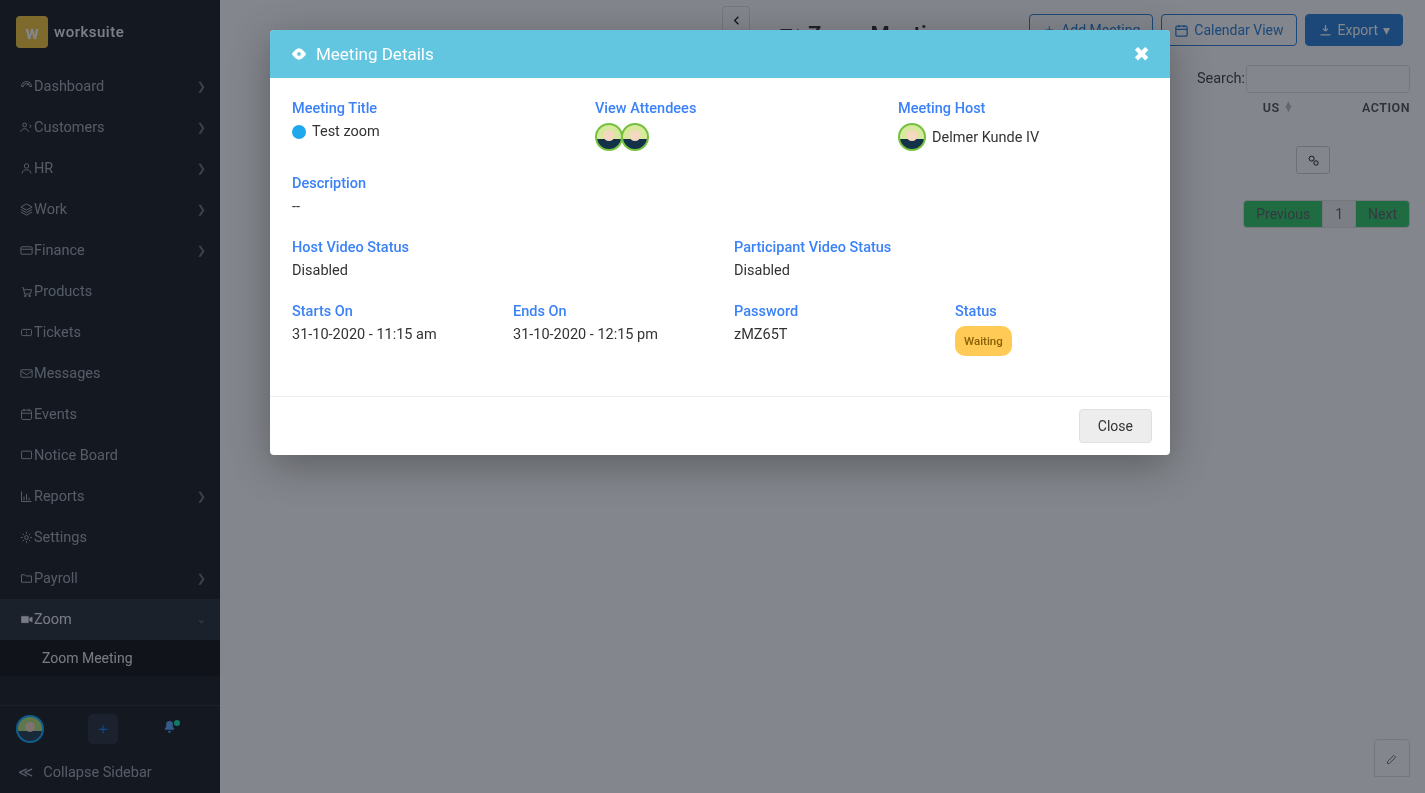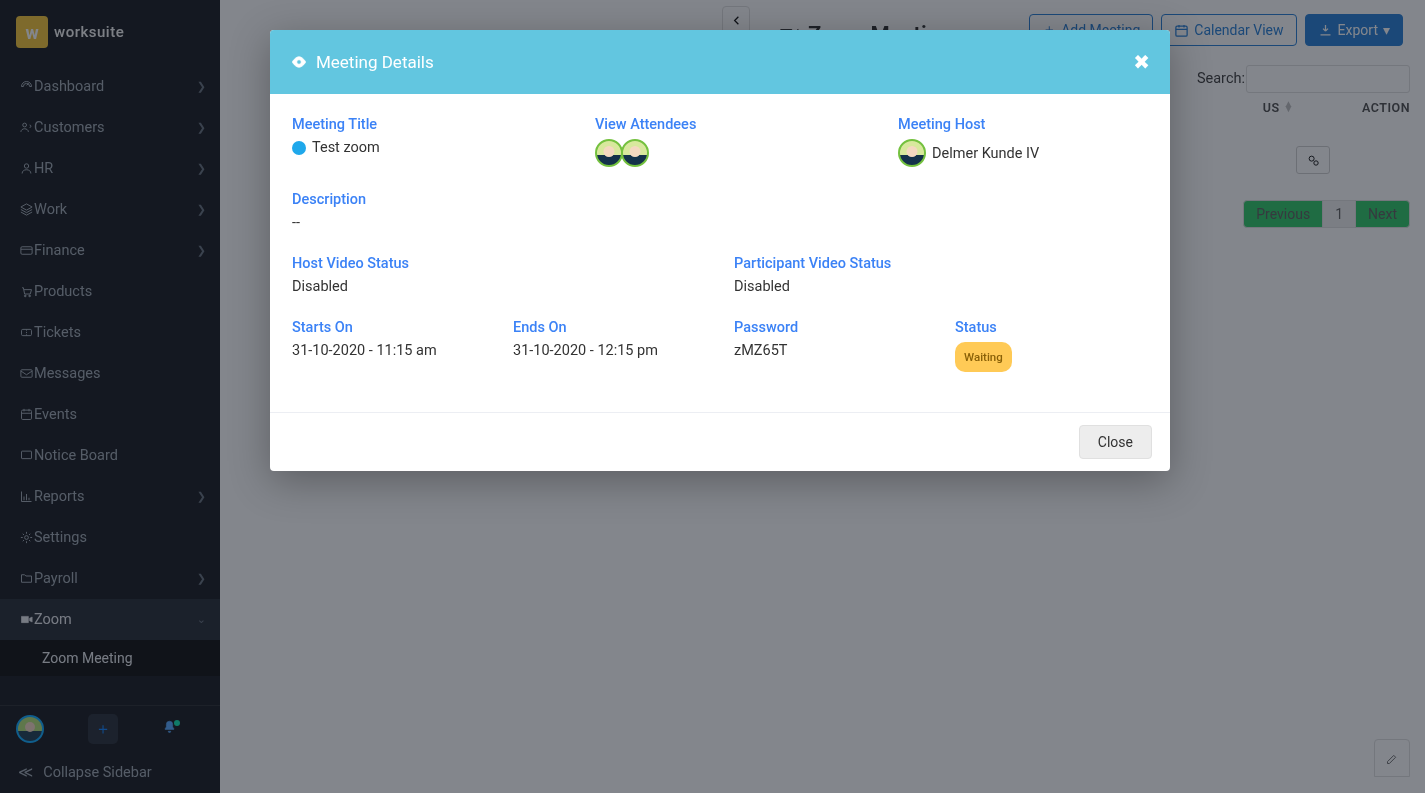--- a/index.html
+++ b/index.html
@@ -47,21 +47,21 @@
     .pg-btn:first-child { border-radius:4px 0 0 4px; }
     .pg-btn:last-child { border-radius:0 4px 4px 0; }
     .sticky-btn { position:absolute;right:15px;bottom:16px;width:36px;height:38px;border:1px solid #ddd;border-radius:4px 4px 0 0;background:#fff;display:flex;align-items:center;justify-content:center;font-size:14px;color:#666;cursor:pointer;}
     .green-strip{position:absolute; left:236px; top:224px; width:35px;height:20px;background:#4caf50;border-radius:3px;}
     .leftblock{position:absolute;left:236px;top:66px;font-size:14px;color:#555;}
     .showing { display:inline-block;border:1px solid #ccc;padding:4px 14px;background:#fff;border-radius:3px;margin-top:6px;}
 
     
     .overlay { position:absolute; inset:0; background: rgba(30, 35, 45, 0.55); }
     .modal { position: absolute; width: 900px; left: 270px; top: 30px; background: #fff; border-radius: 4px; box-shadow: 0 10px 40px rgba(0,0,0,.3); }
-    .modal-header { background: #62c6e0; color: #fff; padding: 20px 20px; font-size: 17px; border-radius: 4px 4px 0 0; display:flex;align-items:center; }
+    .modal-header { background: #62c6e0; color: #fff; padding: 12px 20px; font-size: 17px; border-radius: 4px 4px 0 0; display:flex;align-items:center; }
     .modal-close { margin-left: auto; font-size: 20px; cursor:pointer; color:#fff; }
     .modal-body { padding: 22px 22px 26px; font-size: 14.5px; color: #333; }
     .mb-row { display: flex; gap: 28px; margin-bottom: 24px; }
     .mb-col { flex:1; }
     .mb-lbl { font-weight: 500; color: #3b82f6; margin-bottom: 6px; }
     .mb-val { color: #333; display:flex;align-items:center;gap:6px; }
     .dot-blue { width:14px;height:14px;border-radius:50%;background:#1fa8eb;display:inline-block; }
     .avatar { width:28px;height:28px;border-radius:50%;background:linear-gradient(#d8e89d 0 58%, #14314a 58%); border:2px solid #74c13f; position:relative; }
     .avatar::before { content:"";width:11px;height:11px;border-radius:50%;background:#f4d8c0;position:absolute;top:5px;left:50%;transform:translateX(-50%); }
     .modal-footer { border-top:1px solid #eceef3; padding: 12px 18px; display:flex; justify-content:flex-end; gap:10px; }

